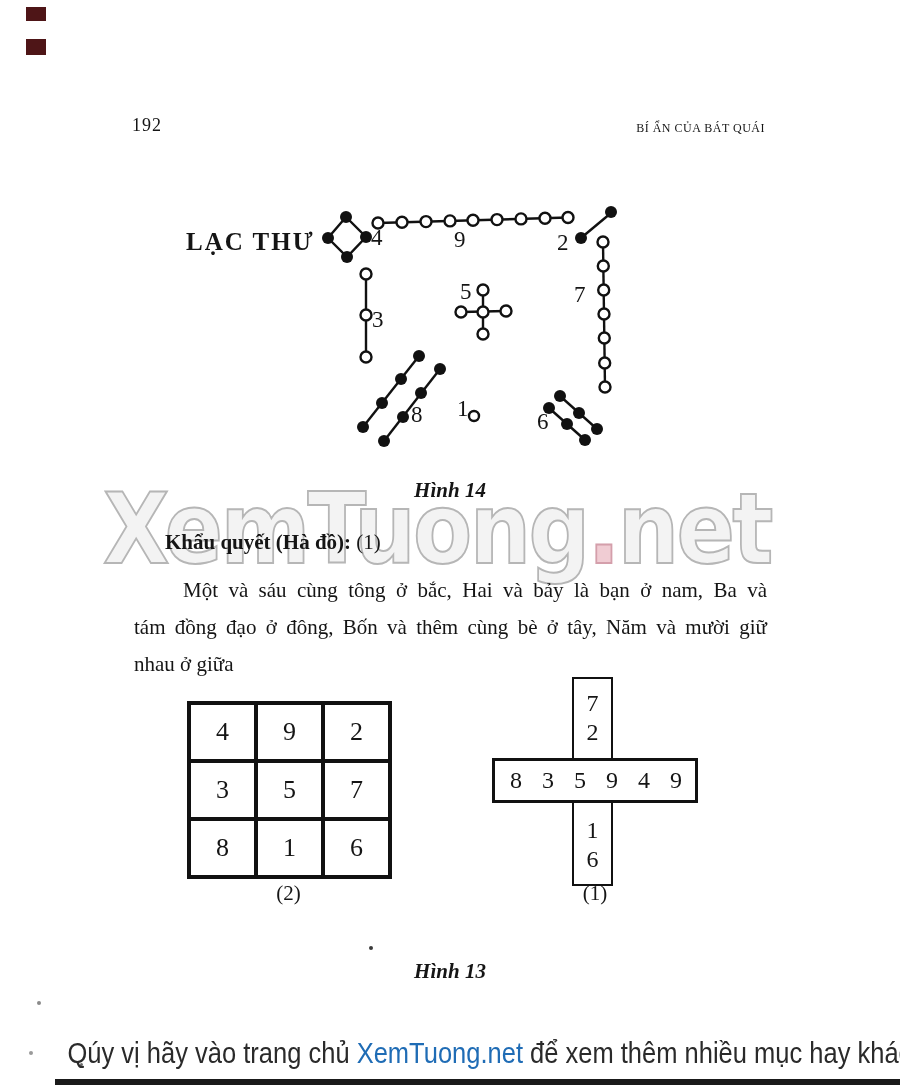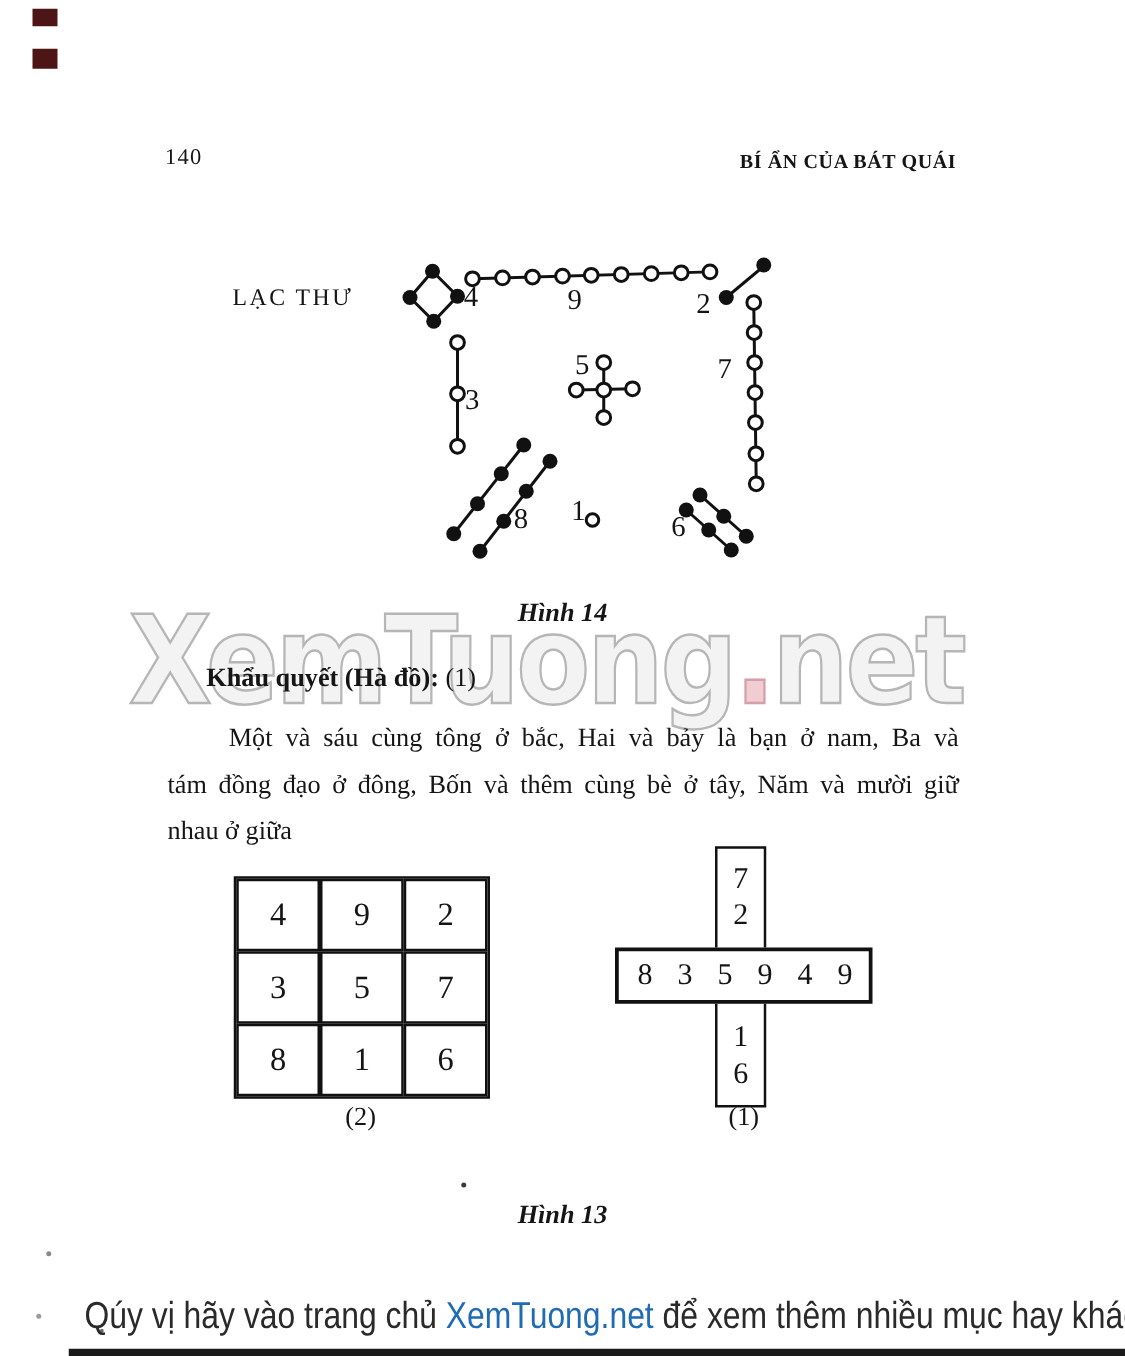--- a/index.html
+++ b/index.html
@@ -2,31 +2,31 @@
 <html><head>
 <meta charset="utf-8">
 <style>
   html,body{margin:0;padding:0;background:#e8e8e8;}
   .page{position:relative;width:900px;height:1085px;background:#ffffff;overflow:hidden;
         font-family:"Liberation Serif","DejaVu Serif",serif;color:#151515;}
   .abs{position:absolute;}
 
   
   .pagenum{left:132px;top:115px;font-size:18px;letter-spacing:1px;}
-  .header-title{right:135px;top:121px;font-size:16px;font-weight:bold;letter-spacing:0.5px;}
+  .header-title{right:135px;top:121px;font-size:12px;font-weight:normal;letter-spacing:0.5px;}
 
   
   .watermark{left:103px;top:480px;font-family:"DejaVu Sans","Liberation Sans",sans-serif;
              font-weight:bold;font-size:98px;line-height:1;letter-spacing:-3px;
              color:#f3f3f3;-webkit-text-stroke:2px #b6b6b6;
              transform:scaleX(0.88);transform-origin:left top;white-space:nowrap;z-index:0;}
   .watermark .wm-dot{color:#f0ccd3;-webkit-text-stroke:2px #d49fab;}
 
   
-  .lacthu-title{left:186px;top:228px;font-size:19px;font-weight:normal;letter-spacing:2px;z-index:2;}
+  .lacthu-title{left:186px;top:228px;font-size:25px;font-weight:bold;letter-spacing:2px;z-index:2;}
   svg.diagram{left:0;top:0;z-index:1;pointer-events:none;}
   .dlabel{font-size:23px;z-index:2;line-height:1;}
   .L4{left:371px;top:226px;} .L9{left:454px;top:228px;} .L2{left:557px;top:231px;}
   .L7{left:574px;top:283px;} .L3{left:372px;top:308px;} .L5{left:460px;top:280px;}
   .L8{left:411px;top:403px;} .L1{left:457px;top:397px;} .L6{left:537px;top:410px;}
 
   
   .caption{left:0;width:900px;text-align:center;font-size:21px;font-weight:bold;font-style:italic;z-index:2;}
   .cap14{top:478px;} .cap15{top:959px;}
 
@@ -78,21 +78,21 @@
 <div class="page">
 
   <span class="abs mark mk1"></span>
   <span class="abs mark mk2"></span>
   <span class="abs speck sp1"></span>
   <span class="abs speck sp2"></span>
   <span class="abs speck sp3"></span>
   <span class="abs speck sp4"></span>
   <span class="abs bottom-strip"></span>
 
-  <div class="abs pagenum">140</div>
+  <div class="abs pagenum">192</div>
   <div class="abs header-title">BÍ ẨN CỦA BÁT QUÁI</div>
 
   <div class="abs watermark"><span>XemTuong</span><span class="wm-dot">.</span><span>net</span></div>
 
   <div class="abs lacthu-title">LẠC THƯ</div>
 
   <svg class="abs diagram" width="900" height="470" viewBox="0 0 900 470">
     <g stroke="#111" stroke-width="2.4" fill="none">
 
       <path d="M346,217 L328,238 L347,257 L366,237 Z"></path>

